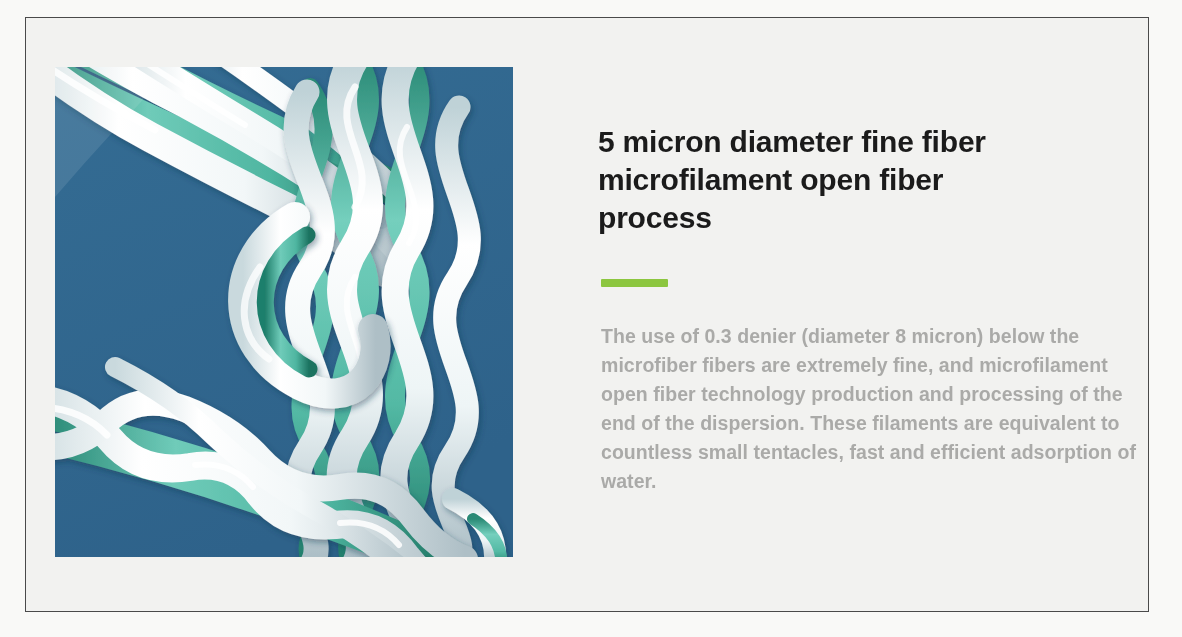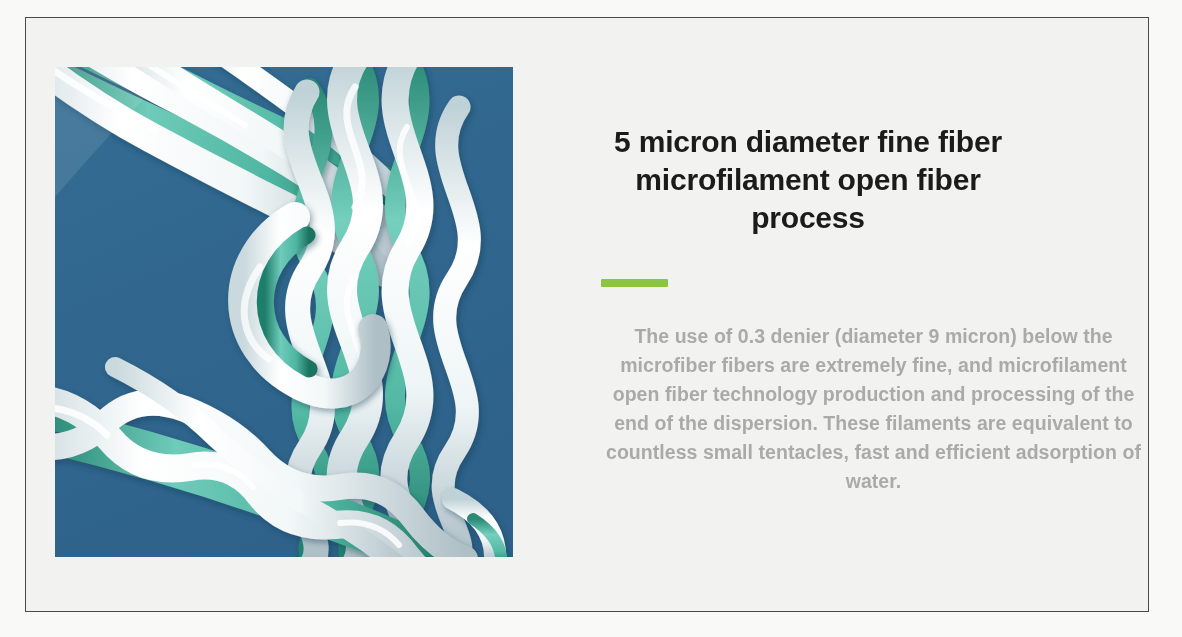--- a/index.html
+++ b/index.html
@@ -40,21 +40,20 @@
   }
 
   #fiber-photo svg { display: block; width: 100%; height: 100%; }
 
   
   #text-column {
     position: absolute;
     left: 572px;     
     top: 105px;
     width: 545px;
-    text-align: center;
   }
 
   #headline {
     font-size: 30px;
     font-weight: bold;
     line-height: 38px;
     color: #1b1b1b;
     letter-spacing: -0.2px;
     width: 420px;
   }
@@ -214,16 +213,16 @@
         <path d="M 0 0 L 120 0 Q 60 60 0 130 Z" fill="#ffffff" opacity="0.10"></path>
       </g>
     </svg>
   </div>
 
   <div id="text-column">
     <h1 id="headline">5 micron diameter fine fiber microfilament open fiber process</h1>
 
     <div id="accent-bar"></div>
 
-    <p id="body-copy">The use of 0.3 denier (diameter 9 micron) below the microfiber fibers are extremely fine, and microfilament open fiber technology production and processing of the end of the dispersion. These filaments are equivalent to countless small tentacles, fast and efficient adsorption of water.</p>
+    <p id="body-copy">The use of 0.3 denier (diameter 8 micron) below the microfiber fibers are extremely fine, and microfilament open fiber technology production and processing of the end of the dispersion. These filaments are equivalent to countless small tentacles, fast and efficient adsorption of water.</p>
   </div>
 
 </div>
 
 </body></html>

